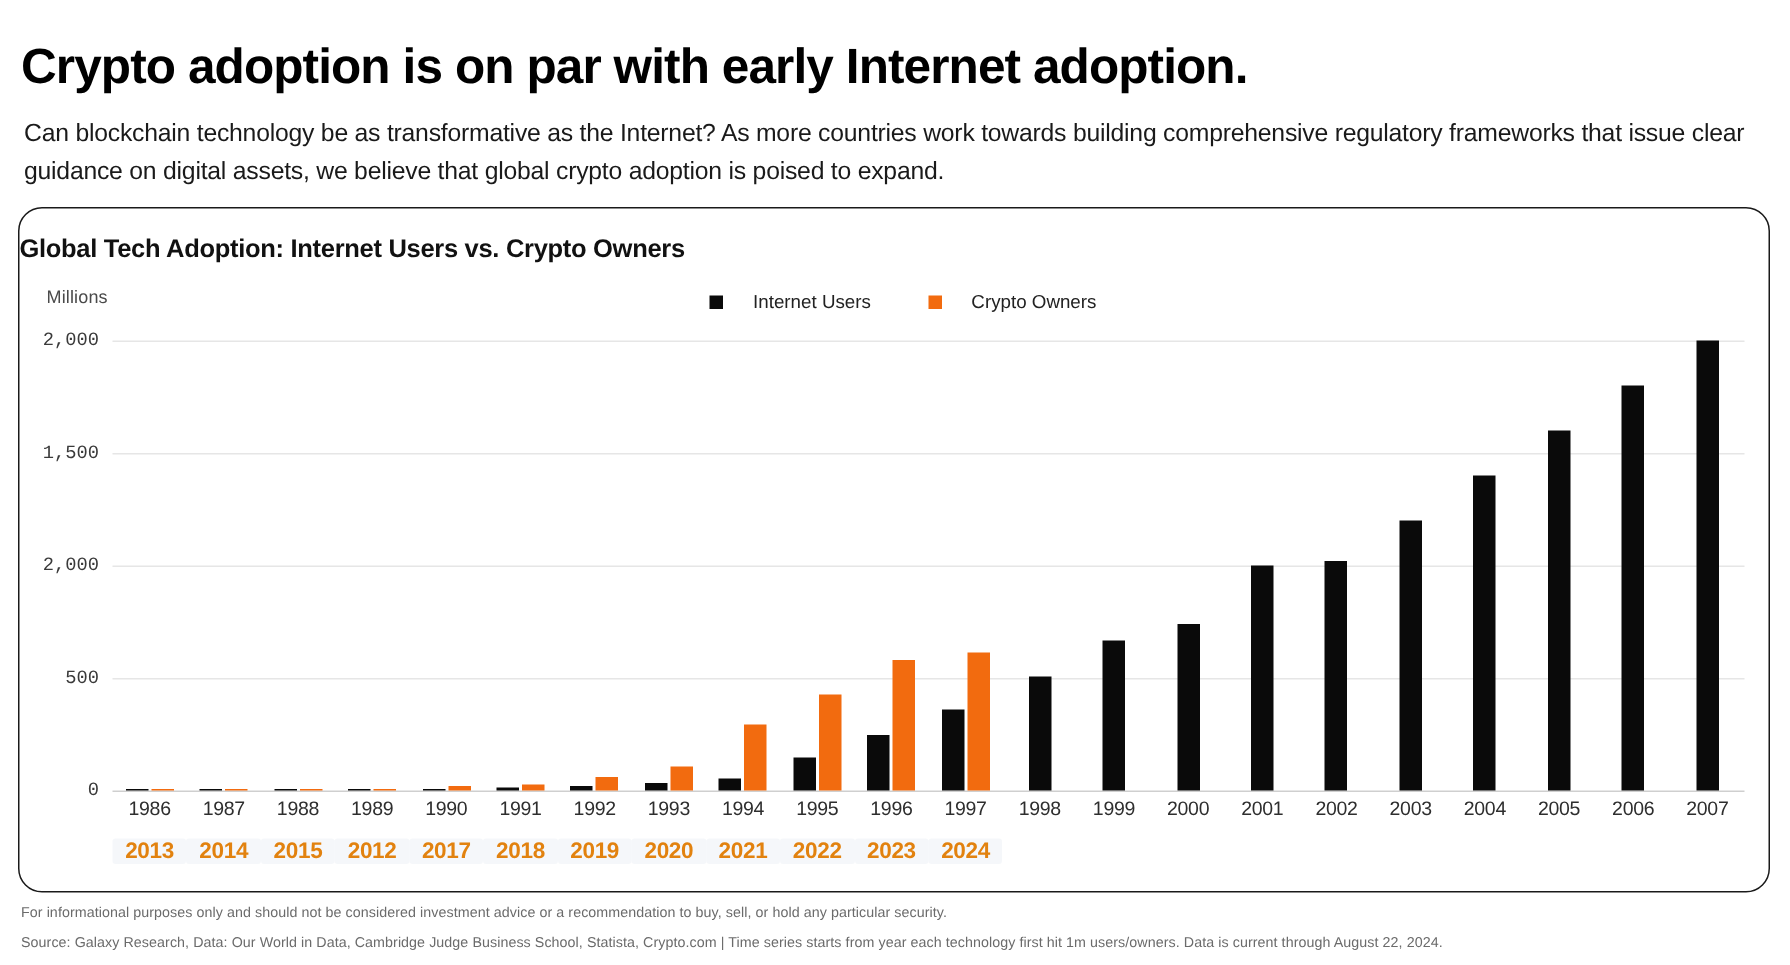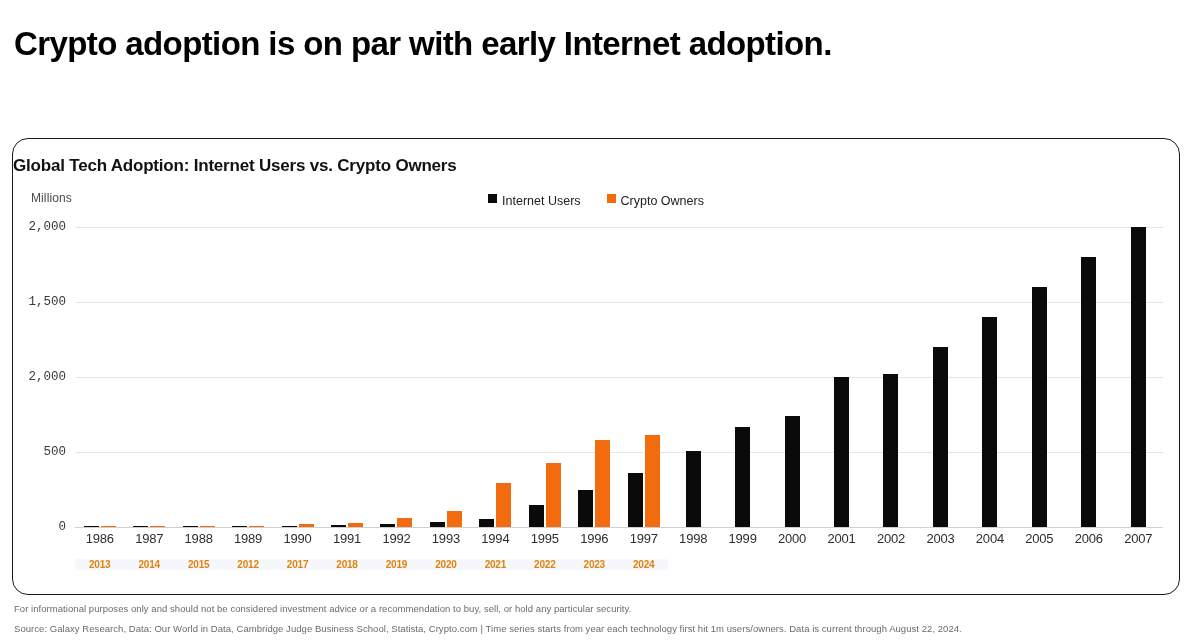--- a/index.html
+++ b/index.html
@@ -35,21 +35,21 @@
   .chart-title {
     position: absolute; left: 0; top: 17px; width: 100%;
     text-align: left; font-size: 17px; font-weight: 700;
     color: #111; letter-spacing: -0.2px;
   }
   .legend {
     position: absolute; left: 0; top: 55px; width: 100%;
     display: flex; justify-content: center; align-items: center; gap: 26px;
     font-size: 12.5px; color: #222;
   }
-  .legend-item { display: flex; align-items: flex-start; gap: 5px; }
+  .legend-item { display: flex; align-items: center; gap: 20px; margin-left: 12px; }
   .legend-swatch { width: 9px; height: 9px; display: inline-block; }
 
   .axis-unit {
     position: absolute; left: 18px; top: 52px;
     font-size: 12px; color: #4a4a4a; letter-spacing: 0.1px;
   }
 
   
   .plot {
     position: absolute;
@@ -88,41 +88,42 @@
   }
   .xlabels2 {
     position: absolute; left: 62px; top: 420px; width: 1088px;
     display: flex; justify-content: space-between;
   }
   .xcell {
     flex: 1 1 0; text-align: center; font-size: 13px;
     color: #2e2e2e; letter-spacing: -0.2px;
   }
   .xcell2 {
-    flex: 1 1 0; text-align: center; font-size: 10px;
+    flex: 1 1 0; text-align: center; font-size: 15px;
     color: #e2820f; font-weight: 600; letter-spacing: -0.2px;
   }
   .xcell2.filled { background: rgba(236,240,245,0.55); border-radius: 2px; }
 
   
   .disclaimer {
     position: absolute; left: 14px; top: 603px; width: 1160px;
     font-size: 9.5px; color: #6b6b6b; letter-spacing: 0.05px;
   }
   .source {
     position: absolute; left: 14px; top: 623px; width: 1165px;
     font-size: 9.5px; color: #6b6b6b; letter-spacing: 0.05px;
   }
 </style>
 </head>
 <body>
 
 <div class="page">
 
   <h1 class="headline">Crypto adoption is on par with early Internet adoption.</h1>
+  <p class="subhead">Can blockchain technology be as transformative as the Internet? As more countries work towards building comprehensive regulatory frameworks that issue clear guidance on digital assets, we believe that global crypto adoption is poised to expand.</p>
 
   <div class="card">
 
     <div class="chart-title">Global Tech Adoption: Internet Users vs. Crypto Owners</div>
 
     <div class="legend" id="legend-host">
         <div class="legend-item">
           <span class="legend-swatch" style="background: rgb(10, 10, 10);"></span>
           <span>Internet Users</span>
         </div>

